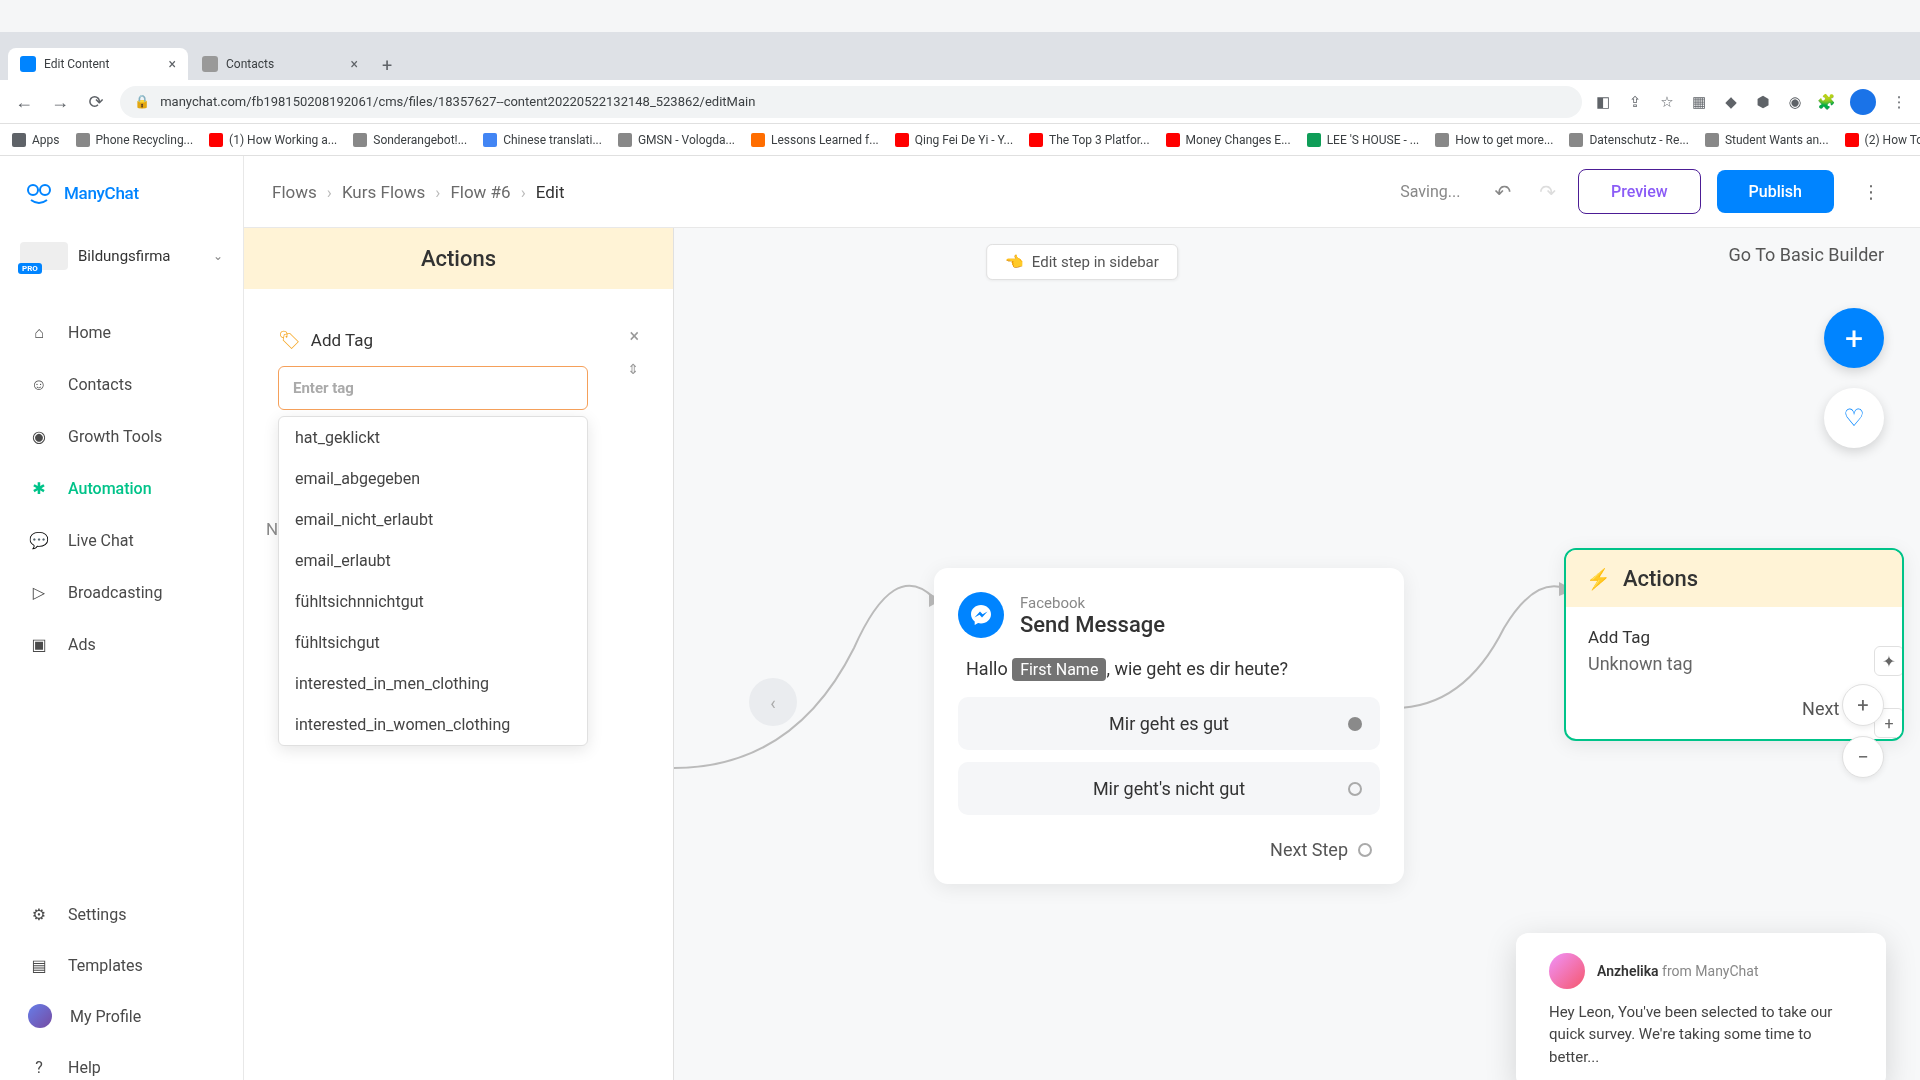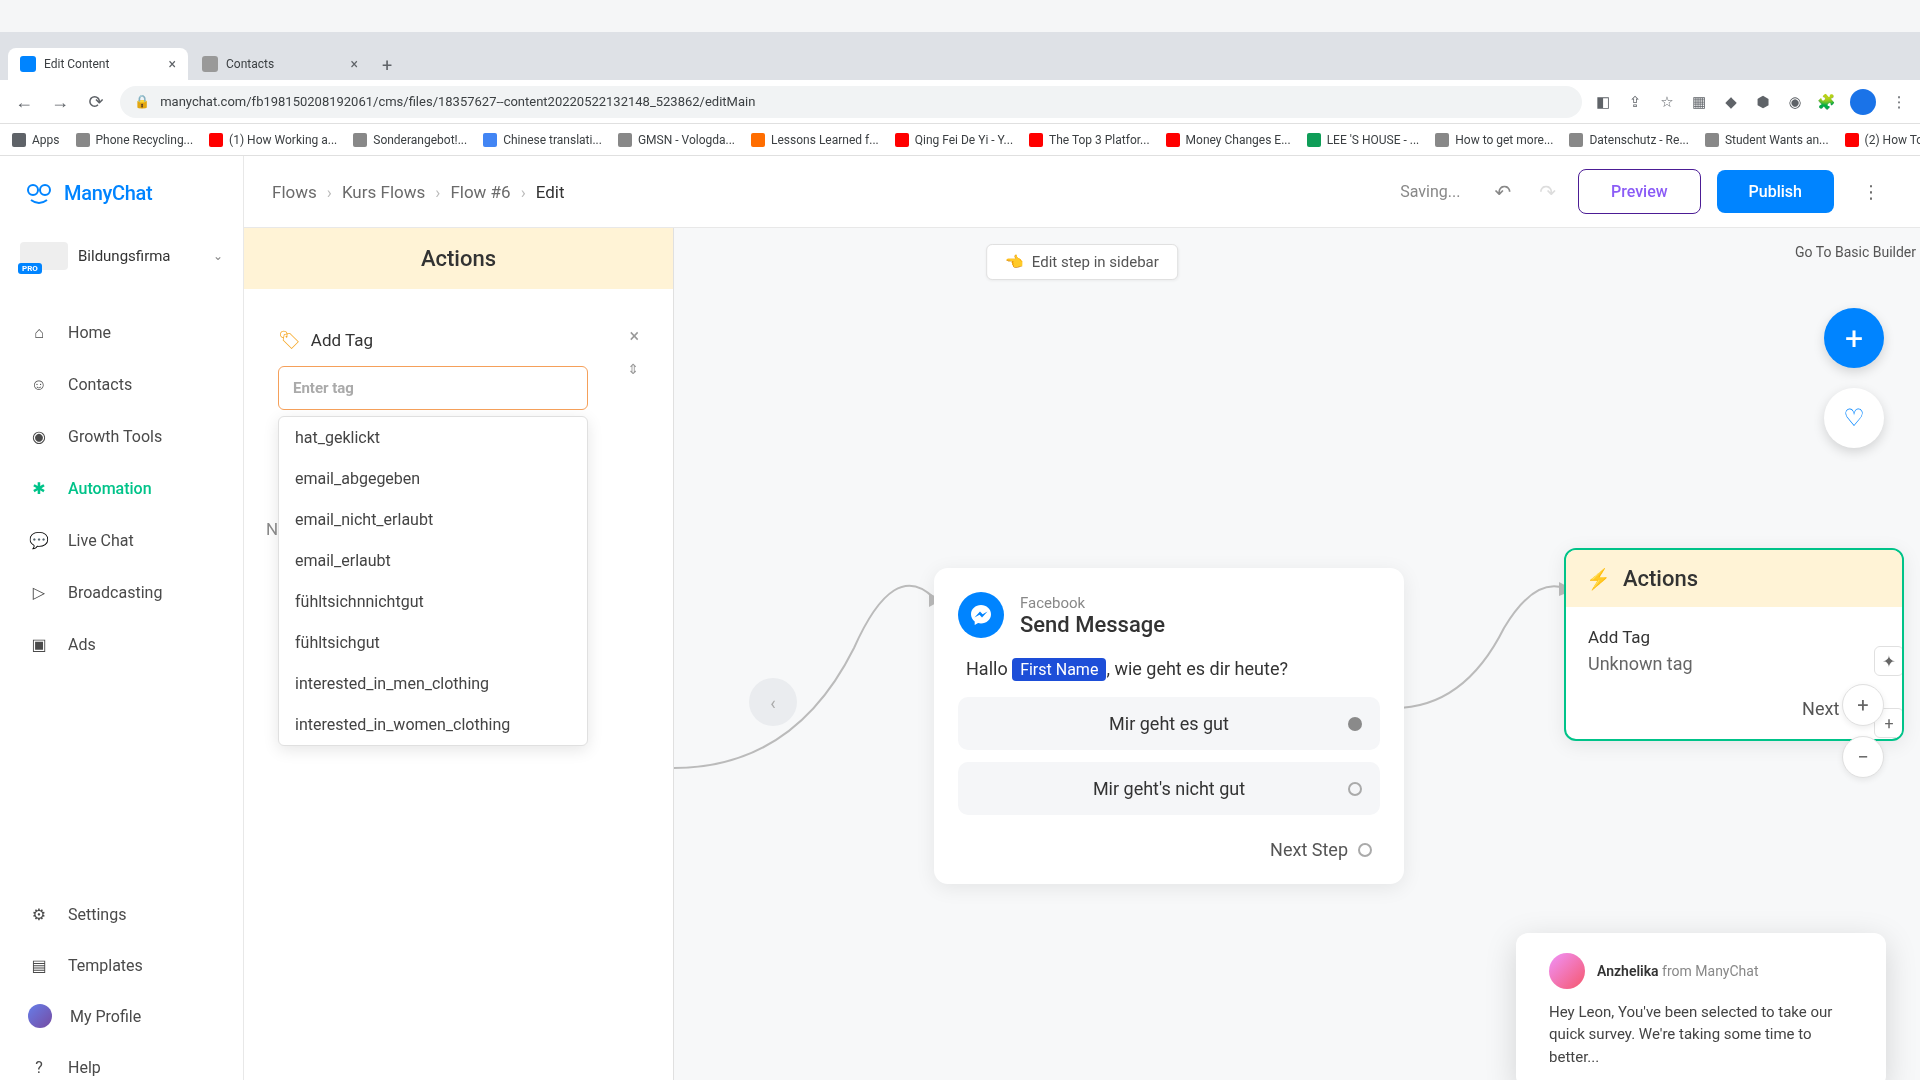--- a/index.html
+++ b/index.html
@@ -30,21 +30,21 @@
 .bi-blue { background: #4285f4; }
 .bi-orange { background: #ff6d00; }
 .bi-gray { background: #888; }
 .bi-green { background: #0f9d58; }
 
 
 .app { display: flex; height: calc(1080px - 48px - 44px - 32px); }
 .sidebar { width: 244px; background: #fff; border-right: 1px solid #e8e8e8; display: flex; flex-direction: column; }
 .logo-section { padding: 22px 24px; display: flex; align-items: center; gap: 10px; }
 .logo-mark { width: 30px; height: 30px; display: flex; align-items: center; justify-content: center; }
-.logo-text { font-size: 20px; font-weight: 500; color: #0084ff; letter-spacing: -0.3px; }
+.logo-text { font-size: 17px; font-weight: 500; color: #0084ff; letter-spacing: -0.3px; }
 
 .workspace { padding: 12px 20px 18px; display: flex; align-items: center; gap: 10px; cursor: pointer; }
 .ws-avatar { width: 48px; height: 28px; background: #eee; border-radius: 4px; position: relative; }
 .ws-badge { position: absolute; bottom: -4px; left: -2px; background: #0084ff; color: #fff; font-size: 8px; font-weight: 700; padding: 1px 4px; border-radius: 3px; }
 .ws-name { flex: 1; font-size: 15px; color: #333; }
 .ws-chevron { color: #888; font-size: 12px; }
 
 .nav { flex: 1; padding-top: 18px; }
 .nav-item { display: flex; align-items: center; gap: 18px; padding: 15px 28px; font-size: 16px; color: #4a4a4a; cursor: pointer; }
 .nav-item.active { color: #00c389; font-weight: 500; }
@@ -65,21 +65,21 @@
 .undo-btn { color: #888; font-size: 20px; padding: 6px; cursor: pointer; }
 .undo-btn.disabled { color: #ddd; }
 .btn { padding: 12px 32px; border-radius: 8px; font-size: 16px; font-weight: 500; cursor: pointer; border: none; }
 .btn-secondary { background: #fff; color: #8b5cf6; border: 1px solid #4c1d95; }
 .btn-primary { background: #0084ff; color: #fff; }
 .menu-dots { padding: 8px 12px; color: #666; cursor: pointer; font-size: 18px; }
 
 
 .canvas { flex: 1; background: #f7f8f9; position: relative; overflow: hidden; }
 .edit-pill { position: absolute; top: 16px; left: 50%; transform: translateX(-50%); background: #fff; border: 1px solid #e0e0e0; padding: 8px 18px; border-radius: 6px; font-size: 15px; color: #555; display: flex; align-items: center; gap: 8px; cursor: pointer; box-shadow: 0 1px 3px rgba(0,0,0,0.05); }
-.goto-basic { position: absolute; top: 16px; right: 4px; background: transparent; color: #555; font-size: 14px; cursor: pointer; }
+.goto-basic { position: absolute; top: 16px; right: 36px; background: transparent; color: #555; font-size: 18px; cursor: pointer; }
 
 
 .actions-panel { position: absolute; left: 0; top: 0; width: 430px; background: #fff; border-right: 1px solid #e0e0e0; height: 100%; display: flex; flex-direction: column; }
 .actions-header { background: #fff3d6; padding: 18px 24px; font-size: 22px; font-weight: 500; color: #333; text-align: center; }
 .actions-body { padding: 40px 34px; }
 .add-tag-section { position: relative; }
 .section-title { display: flex; align-items: center; gap: 10px; font-size: 17px; color: #333; margin-bottom: 16px; }
 .tag-icon { color: #f5a623; font-size: 18px; }
 .close-x { position: absolute; top: -4px; right: 0; color: #999; font-size: 18px; cursor: pointer; }
 .expand-icon { position: absolute; top: 32px; right: 0; color: #999; font-size: 14px; cursor: pointer; }
@@ -90,21 +90,21 @@
 .dropdown { width: 310px; background: #fff; border: 1px solid #e0e0e0; border-radius: 6px; margin-top: 6px; box-shadow: 0 4px 16px rgba(0,0,0,0.1); overflow: hidden; }
 .dropdown-item { padding: 11px 16px; font-size: 16px; color: #444; cursor: pointer; }
 
 
 .send-card { position: absolute; left: 690px; top: 340px; width: 470px; background: #fff; border-radius: 14px; padding: 24px; box-shadow: 0 4px 20px rgba(0,0,0,0.08); }
 .send-head { display: flex; align-items: center; gap: 16px; margin-bottom: 20px; }
 .fb-icon { width: 46px; height: 46px; border-radius: 50%; background: #0084ff; display: flex; align-items: center; justify-content: center; }
 .send-titles .label { font-size: 15px; color: #888; }
 .send-titles .title { font-size: 22px; font-weight: 500; color: #333; }
 .message-text { font-size: 18px; color: #333; margin-bottom: 18px; padding: 0 8px; }
-.var-pill { background: #1d4ed8; color: #fff; padding: 2px 8px; border-radius: 4px; font-size: 16px; }
+.var-pill { background: #737373; color: #fff; padding: 2px 8px; border-radius: 4px; font-size: 16px; }
 .option-btn { background: #f5f6f8; border-radius: 10px; padding: 16px; margin-bottom: 12px; text-align: center; font-size: 18px; color: #333; cursor: pointer; position: relative; }
 .option-dot { position: absolute; right: 18px; top: 50%; transform: translateY(-50%); width: 14px; height: 14px; border-radius: 50%; }
 .dot-filled { background: #8a8a8a; }
 .dot-empty { border: 2px solid #aaa; }
 .card-next { text-align: right; font-size: 18px; color: #555; padding: 12px 8px 0; display: flex; justify-content: flex-end; align-items: center; gap: 10px; }
 .next-circle { width: 14px; height: 14px; border: 2px solid #aaa; border-radius: 50%; }
 
 
 .actions-node { position: absolute; left: 1320px; top: 320px; width: 340px; background: #fff; border: 2px solid #00c389; border-radius: 12px; overflow: hidden; box-shadow: 0 4px 20px rgba(0,0,0,0.08); }
 .an-head { background: #fff3d6; padding: 16px 20px; display: flex; align-items: center; gap: 12px; font-size: 22px; font-weight: 500; color: #333; }

